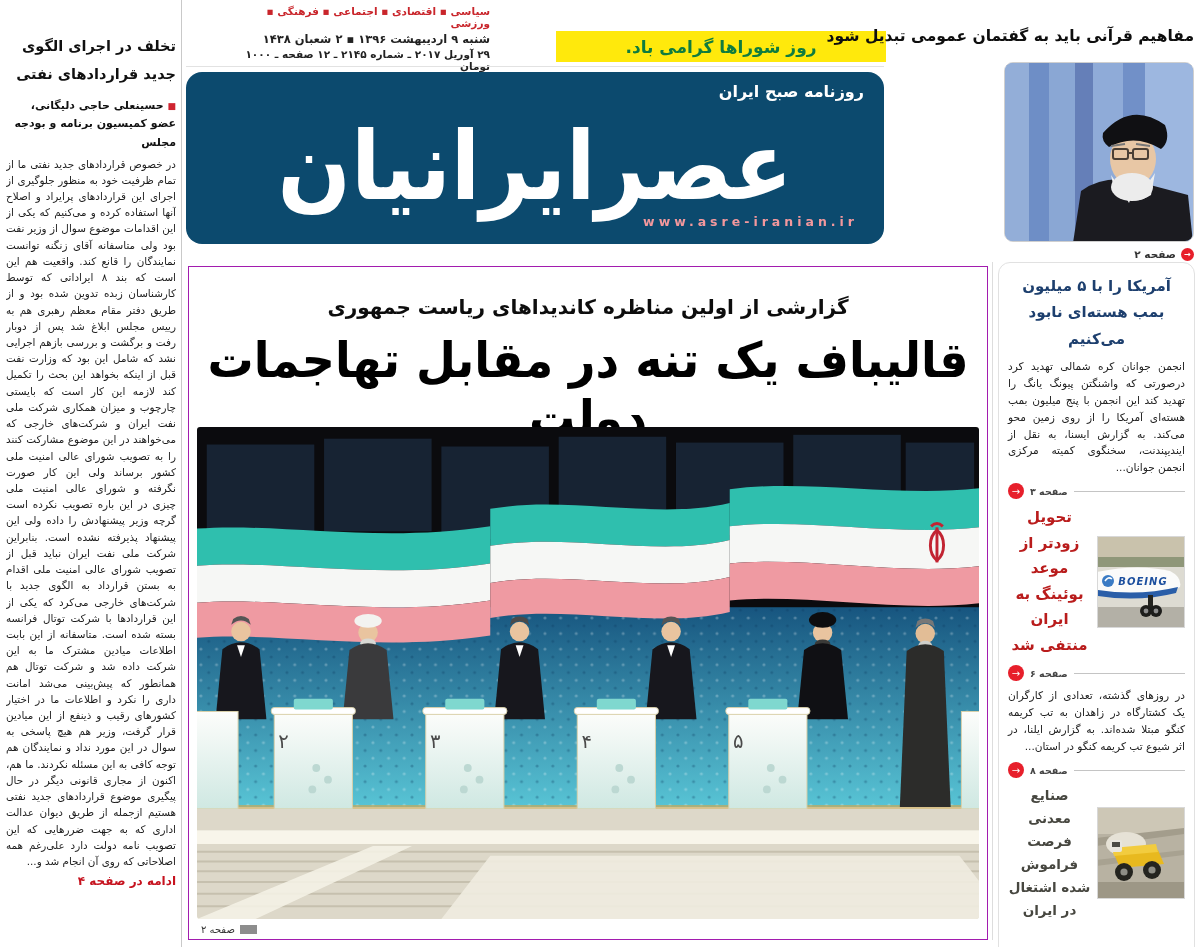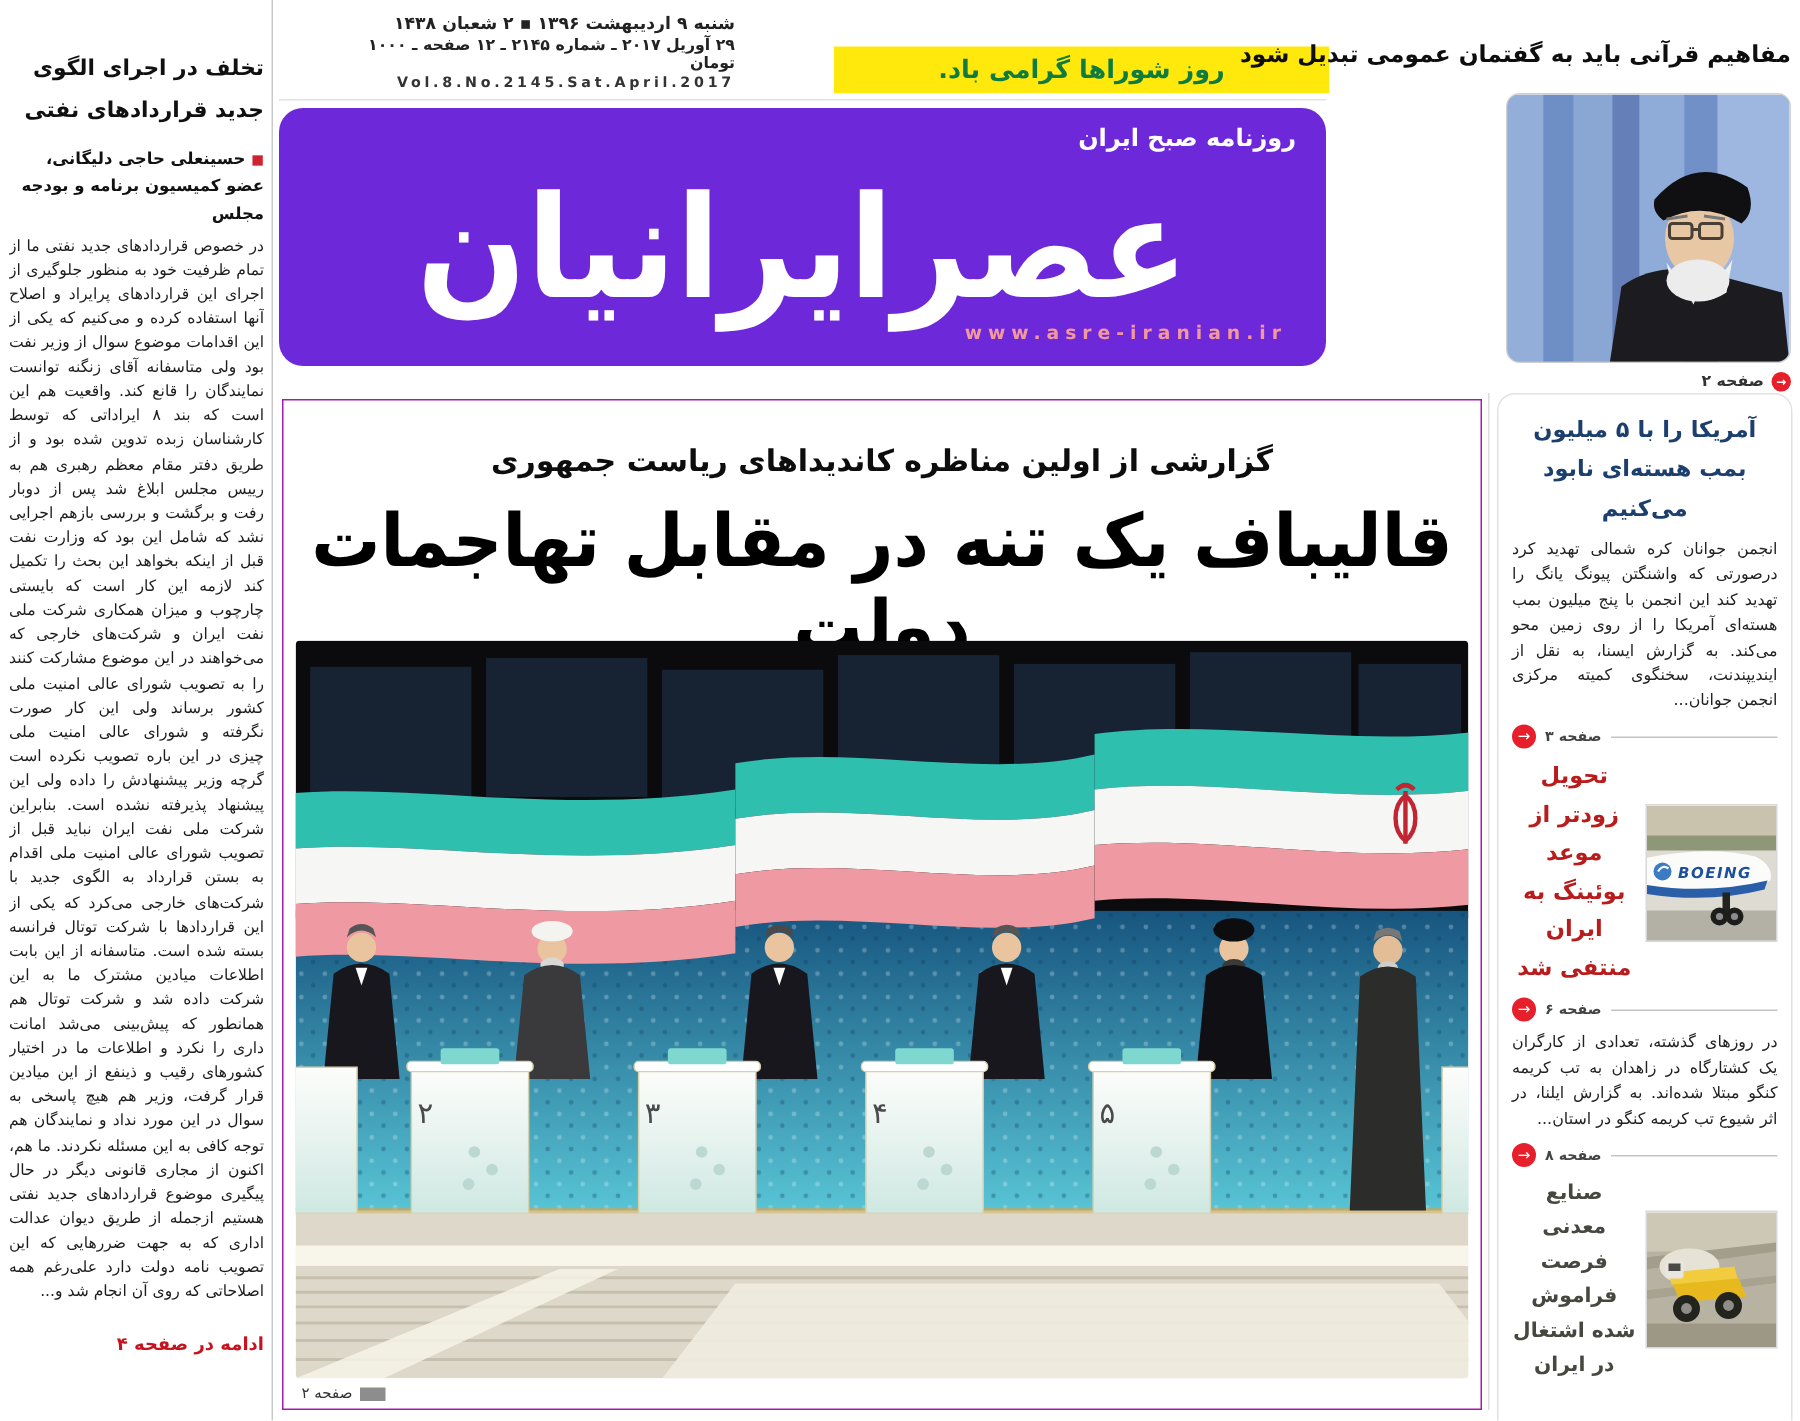--- a/index.html
+++ b/index.html
@@ -18,35 +18,35 @@
   .editorial { position:absolute; left:6px; top:8px; width:170px; height:935px; overflow:hidden; }
   .ed-band { display:flex; align-items:center; height:28px; direction:ltr; }
   .ed-black { width:30px; height:26px; background:#141414; clip-path:polygon(0 0,100% 18%,82% 100%,0 82%); flex:0 0 auto; }
   .ed-dashes { flex:1; height:8px; margin:0 6px;
     background:repeating-linear-gradient(90deg,#cf2430 0 5px,transparent 5px 9px); }
   .ed-label { color:#cf2430; font-weight:bold; font-size:13px; margin-right:34px; }
   .ed-title { text-align:right; font-weight:bold; font-size:14.5px; line-height:1.95; color:#101010; margin-top:24px; }
   .ed-byline { font-size:11px; font-weight:bold; line-height:1.7; margin-top:8px; color:#111; }
   .ed-bullet { color:#cf2430; font-size:9px; }
   .ed-body { font-size:10.4px; line-height:1.56; text-align:justify; margin-top:3px; color:#1c1c1c; }
-  .ed-more { color:#c6131f; font-weight:bold; font-size:12px; margin-top:20px; }
+  .ed-more { color:#c6131f; font-weight:bold; font-size:12px; margin-top:5px; }
 
   
   .header-info { position:absolute; left:238px; top:5px; width:252px; text-align:right; }
   .cats { color:#c9252b; font-size:10.5px; font-weight:bold; letter-spacing:.3px; }
   .date-fa { font-size:11.5px; font-weight:bold; letter-spacing:1.5px; margin-top:3px; color:#222; }
   .date-info { font-size:10.5px; font-weight:bold; margin-top:2px; color:#222; }
   .date-en { direction:ltr; font-size:9.5px; font-weight:bold; letter-spacing:2.5px; margin-top:2px; color:#333; }
   .banner { position:absolute; left:556px; top:31px; width:330px; height:31px; background:#ffe90c;
     display:flex; align-items:center; justify-content:center;
     color:#0f7c3f; font-weight:bold; font-size:17px; }
 
   
   .masthead { position:absolute; left:186px; top:72px; width:698px; height:172px;
-    background:#6d28d9; border-radius:16px; overflow:hidden; }
+    background:#0c4a6e; border-radius:16px; overflow:hidden; }
   .mast-tagline { position:absolute; top:10px; right:20px; color:#fff; font-weight:bold; font-size:16px; }
   .mast-logo { position:absolute; inset:24px 8px 8px 8px; display:flex; align-items:center; justify-content:center;
     color:#fff; font-size:86px; font-weight:bold; white-space:nowrap; transform:scaleY(1.1); }
   .mast-url { position:absolute; bottom:15px; right:26px; direction:ltr;
     color:#f3989d; font-weight:bold; font-size:12.5px; letter-spacing:4px; }
 
   
   .lead-title { position:absolute; right:6px; top:27px; font-size:15.5px; font-weight:bold;
     white-space:nowrap; color:#0e0e0e; }
   .lead-photo { position:absolute; left:1004px; top:62px; width:190px; height:180px;
@@ -97,20 +97,21 @@
   <div class="ed-title">
     <div>تخلف در اجرای الگوی</div>
     <div>جدید قراردادهای نفتی</div>
   </div>
   <div class="ed-byline"><span class="ed-bullet">■</span> <span>حسینعلی حاجی دلیگانی، عضو کمیسیون برنامه و بودجه مجلس</span></div>
   <p class="ed-body">در خصوص قراردادهای جدید نفتی ما از تمام ظرفیت خود به منظور جلوگیری از اجرای این قراردادهای پرایراد و اصلاح آنها استفاده کرده و می‌کنیم که یکی از این اقدامات موضوع سوال از وزیر نفت بود ولی متاسفانه آقای زنگنه توانست نمایندگان را قانع کند. واقعیت هم این است که بند ۸ ایراداتی که توسط کارشناسان زبده تدوین شده بود و از طریق دفتر مقام معظم رهبری هم به رییس مجلس ابلاغ شد پس از دوبار رفت و برگشت و بررسی بازهم اجرایی نشد که شامل این بود که وزارت نفت قبل از اینکه بخواهد این بحث را تکمیل کند لازمه این کار است که بایستی چارچوب و میزان همکاری شرکت ملی نفت ایران و شرکت‌های خارجی که می‌خواهند در این موضوع مشارکت کنند را به تصویب شورای عالی امنیت ملی کشور برساند ولی این کار صورت نگرفته و شورای عالی امنیت ملی چیزی در این باره تصویب نکرده است گرچه وزیر پیشنهادش را داده ولی این پیشنهاد پذیرفته نشده است. بنابراین شرکت ملی نفت ایران نباید قبل از تصویب شورای عالی امنیت ملی اقدام به بستن قرارداد به الگوی جدید با شرکت‌های خارجی می‌کرد که یکی از این قراردادها با شرکت توتال فرانسه بسته شده است. متاسفانه از این بابت اطلاعات میادین مشترک ما به این شرکت داده شد و شرکت توتال هم همانطور که پیش‌بینی می‌شد امانت داری را نکرد و اطلاعات ما در اختیار کشورهای رقیب و ذینفع از این میادین قرار گرفت، وزیر هم هیچ پاسخی به سوال در این مورد نداد و نمایندگان هم توجه کافی به این مسئله نکردند. ما هم، اکنون از مجاری قانونی دیگر در حال پیگیری موضوع قراردادهای جدید نفتی هستیم ازجمله از طریق دیوان عدالت اداری که به جهت ضررهایی که این تصویب نامه دولت دارد علی‌رغم همه اصلاحاتی که روی آن انجام شد و...</p>
   <div class="ed-more">ادامه در صفحه ۴</div>
 </aside>
 
 <div class="header-info">
+  <div class="cats">سیاسی ▪ اقتصادی ▪ اجتماعی ▪ فرهنگی ▪ ورزشی</div>
   <div class="date-fa">شنبه ۹ اردیبهشت ۱۳۹۶ ▪ ۲ شعبان ۱۴۳۸</div>
   <div class="date-info">۲۹ آوریل ۲۰۱۷ ـ شماره ۲۱۴۵ ـ ۱۲ صفحه ـ ۱۰۰۰ تومان</div>
   <div class="date-en">Vol.8.No.2145.Sat.April.2017</div>
 </div>
 <div class="banner">روز شوراها گرامی باد.</div>
 
 <div class="masthead">
   <div class="mast-tagline">روزنامه صبح ایران</div>
   <div class="mast-logo">عصرایرانیان</div>
   <div class="mast-url">www.asre-iranian.ir</div>

